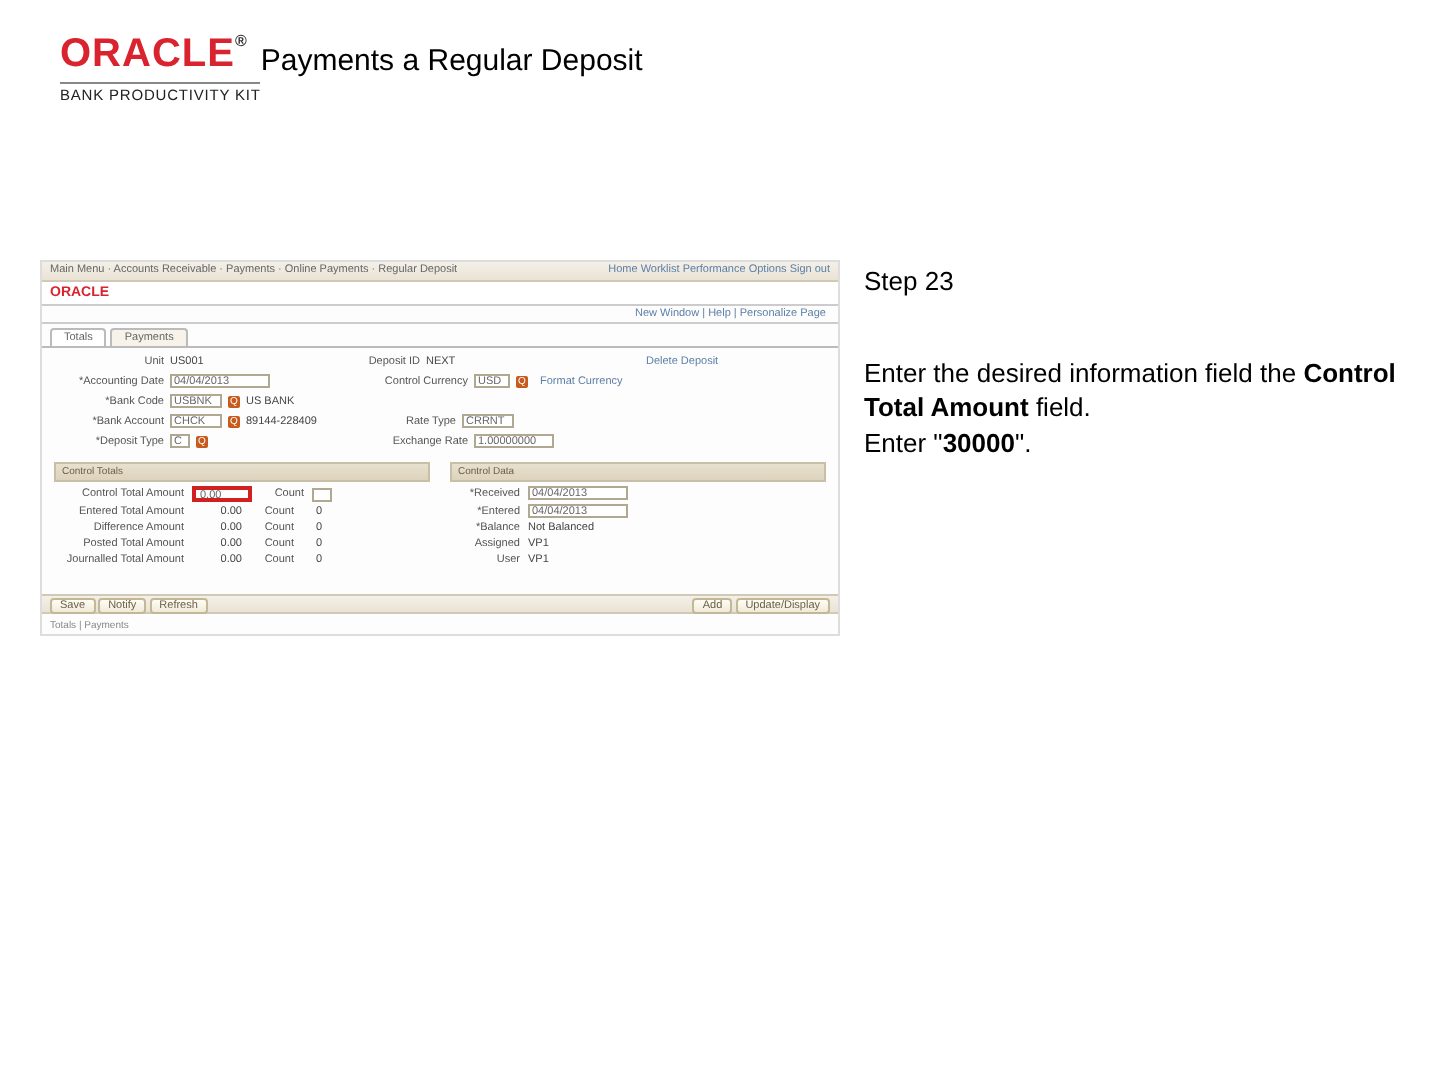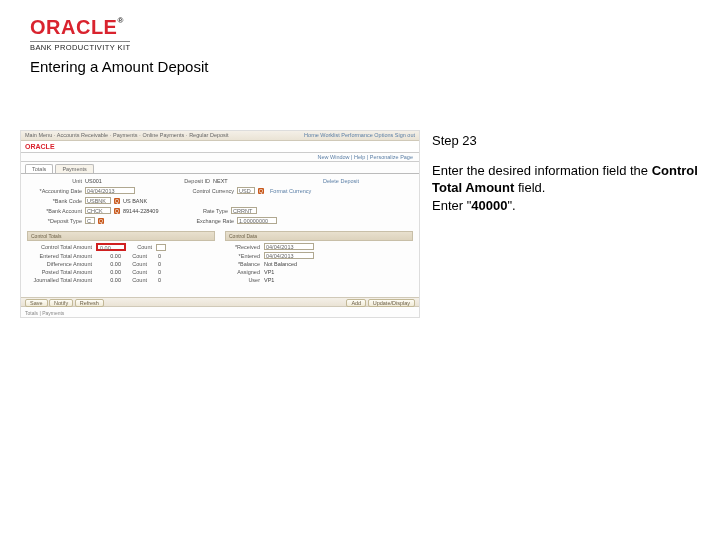--- a/index.html
+++ b/index.html
@@ -10,21 +10,20 @@
     background: #fff;
     position: relative;
   }
   .header {
     position: absolute;
     top: 16px;
     left: 30px;
     right: 30px;
     display: flex;
     align-items: flex-start;
-    flex-direction: column;
   }
   .logo-block {
     display: flex;
     flex-direction: column;
   }
   .oracle-logo {
     font-family: Arial, sans-serif;
     font-weight: bold;
     color: #d9232e;
     font-size: 20px;
@@ -198,33 +197,33 @@
     font-size: 5px;
   }
   .instructions {
     flex: 1;
     font-size: 13px;
     line-height: 1.35;
     color: #000;
     padding-top: 2px;
   }
   .step-label {
-    margin-bottom: 12px;
+    margin-bottom: 28px;
   }
   .instr-text .bold { font-weight: bold; }
 </style>
 </head>
 <body>
 
 <div class="header">
   <div class="logo-block">
     <div class="oracle-logo"><span>ORACLE</span><sup>®</sup></div>
     <div class="logo-sub">BANK PRODUCTIVITY KIT</div>
   </div>
-  <div class="page-title">Entering a Amount Deposit</div>
+  <div class="page-title">Payments a Regular Deposit</div>
 </div>
 
 <div class="main">
 
   <div class="screenshot">
     <div class="ss-topbar">
       <span>Main Menu · Accounts Receivable · Payments · Online Payments · Regular Deposit</span>
       <span>
         <span class="ss-link">Home</span>
         <span class="ss-link">Worklist</span>
@@ -373,17 +372,17 @@
         <span class="ss-btn">Update/Display</span>
       </span>
     </div>
     <div class="ss-footer">Totals | Payments</div>
   </div>
 
   <div class="instructions">
     <div class="step-label">Step 23</div>
     <div class="instr-text">
       <span>Enter the desired information field the </span><span class="bold">Control Total Amount</span><span> field.</span><br>
-      <span>Enter "</span><span class="bold">40000</span><span>".</span>
+      <span>Enter "</span><span class="bold">30000</span><span>".</span>
     </div>
   </div>
 
 </div>
 
 </body></html>

